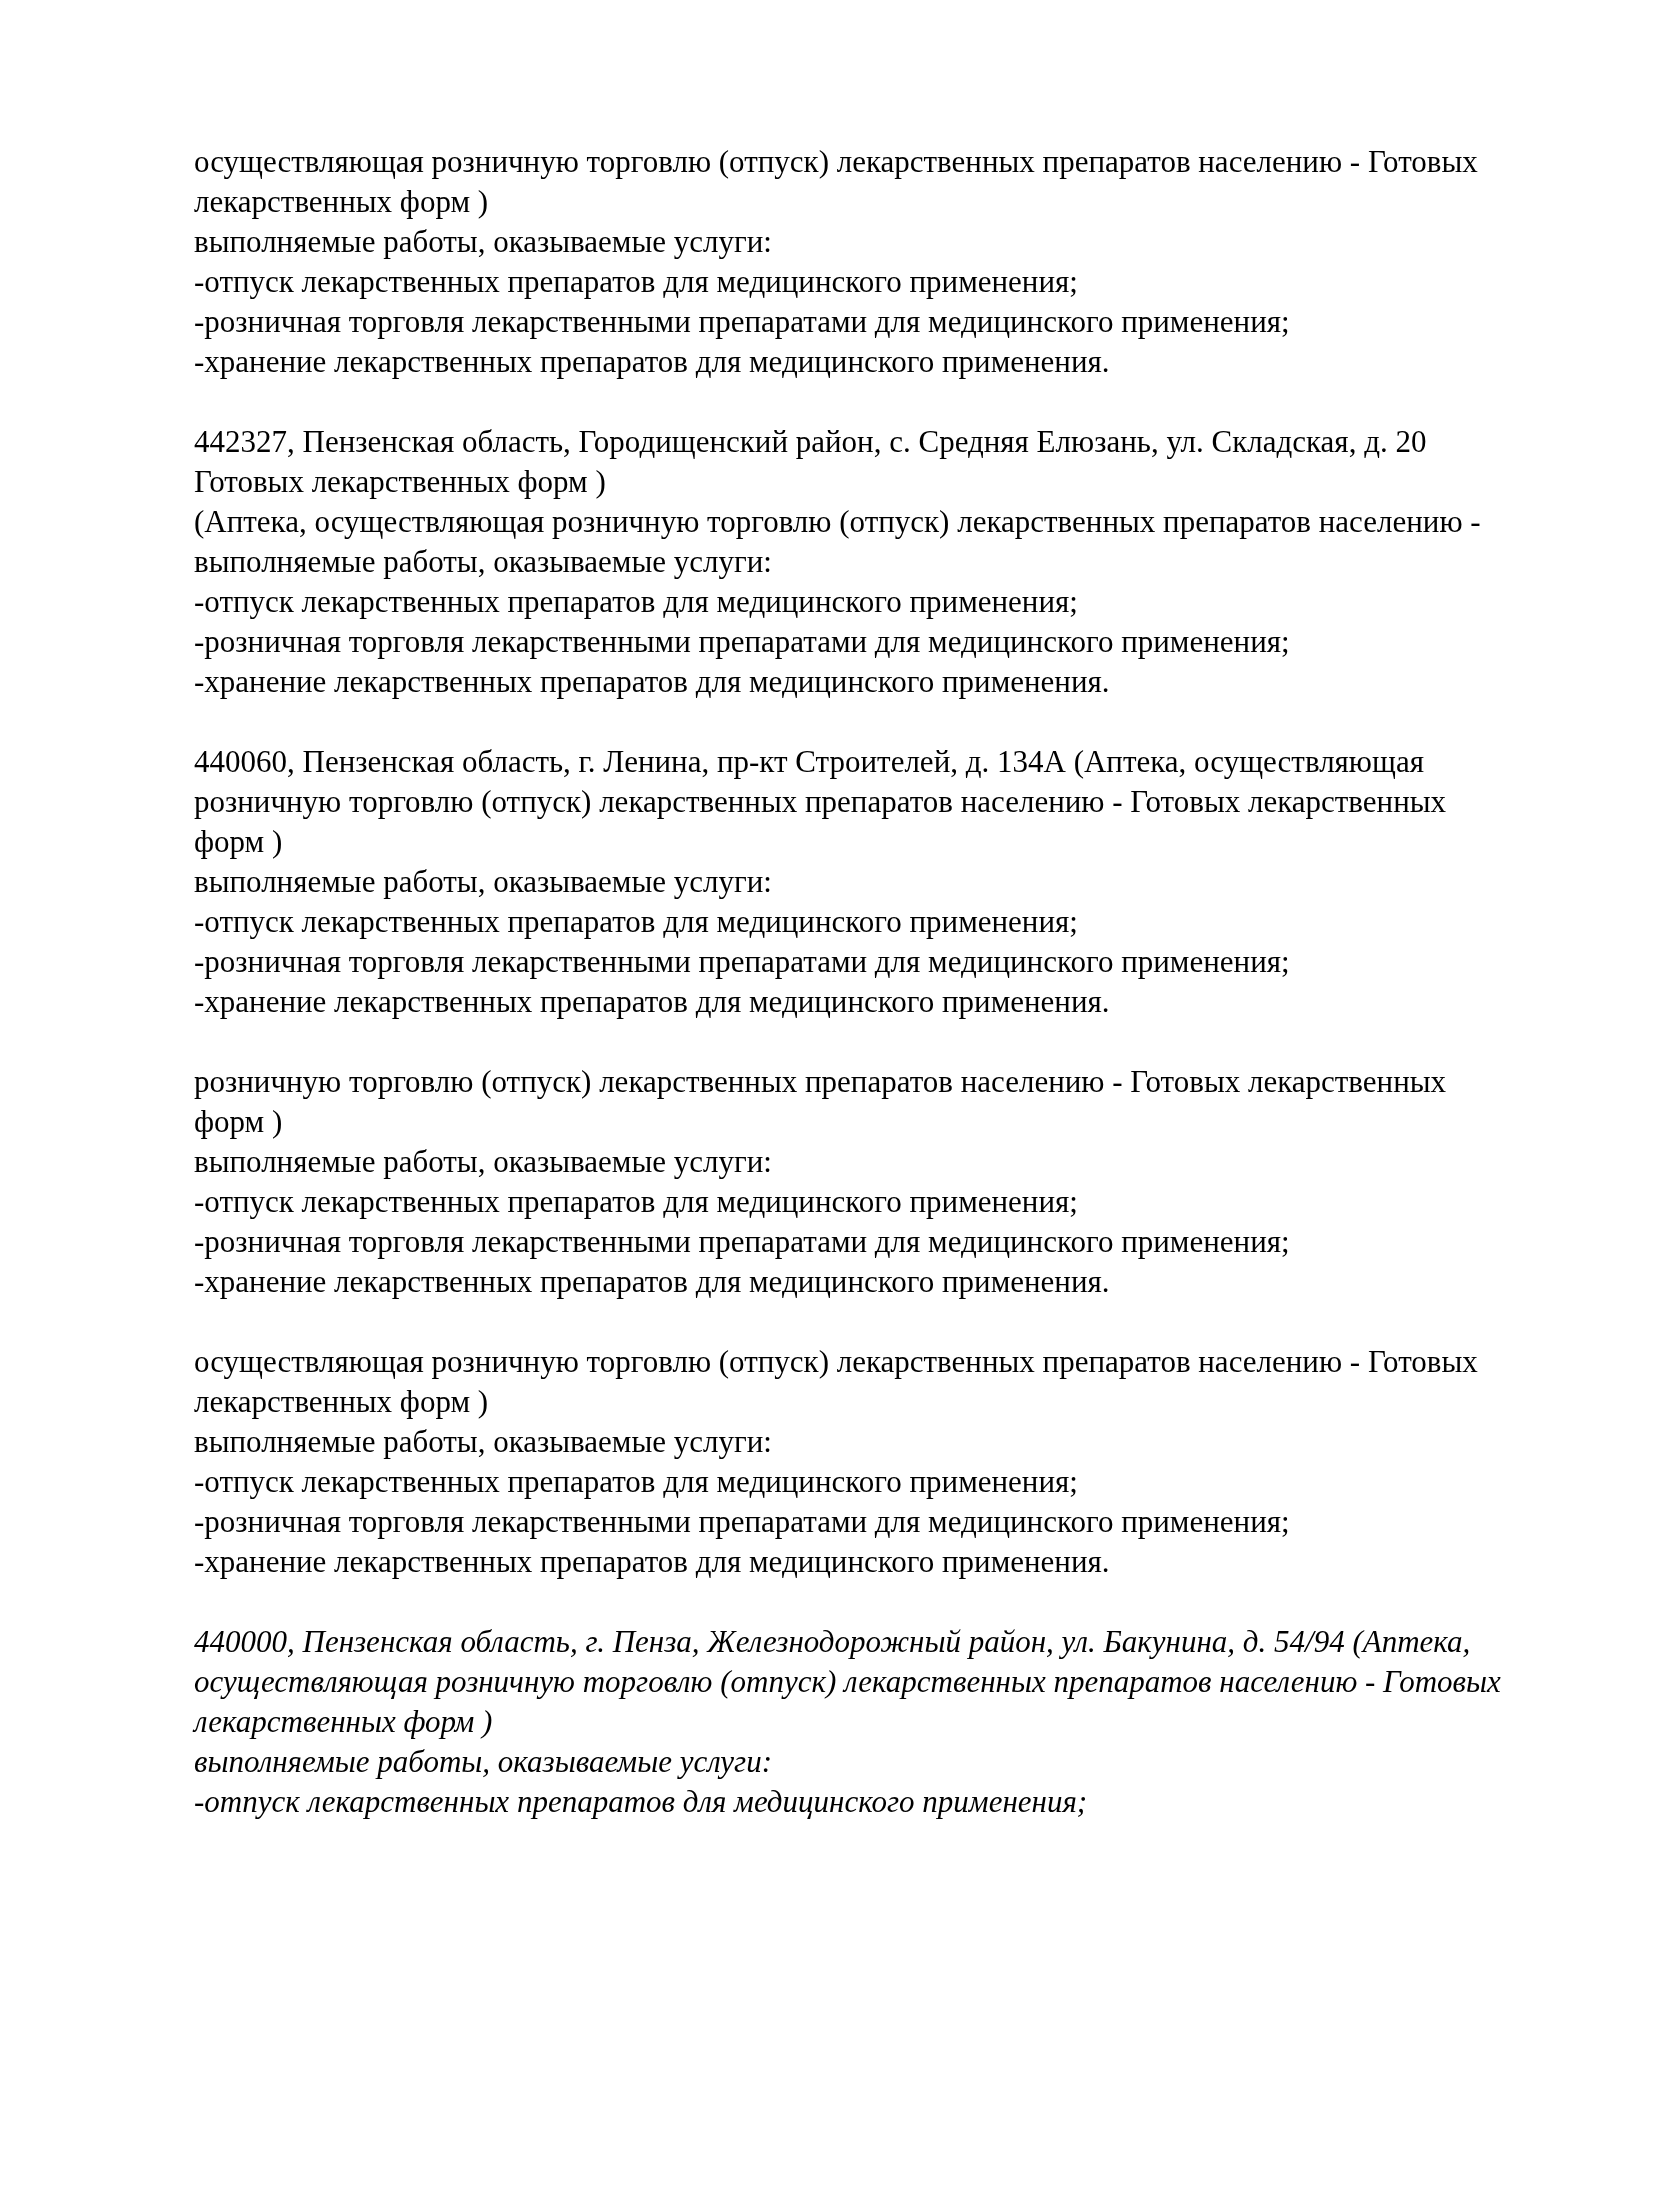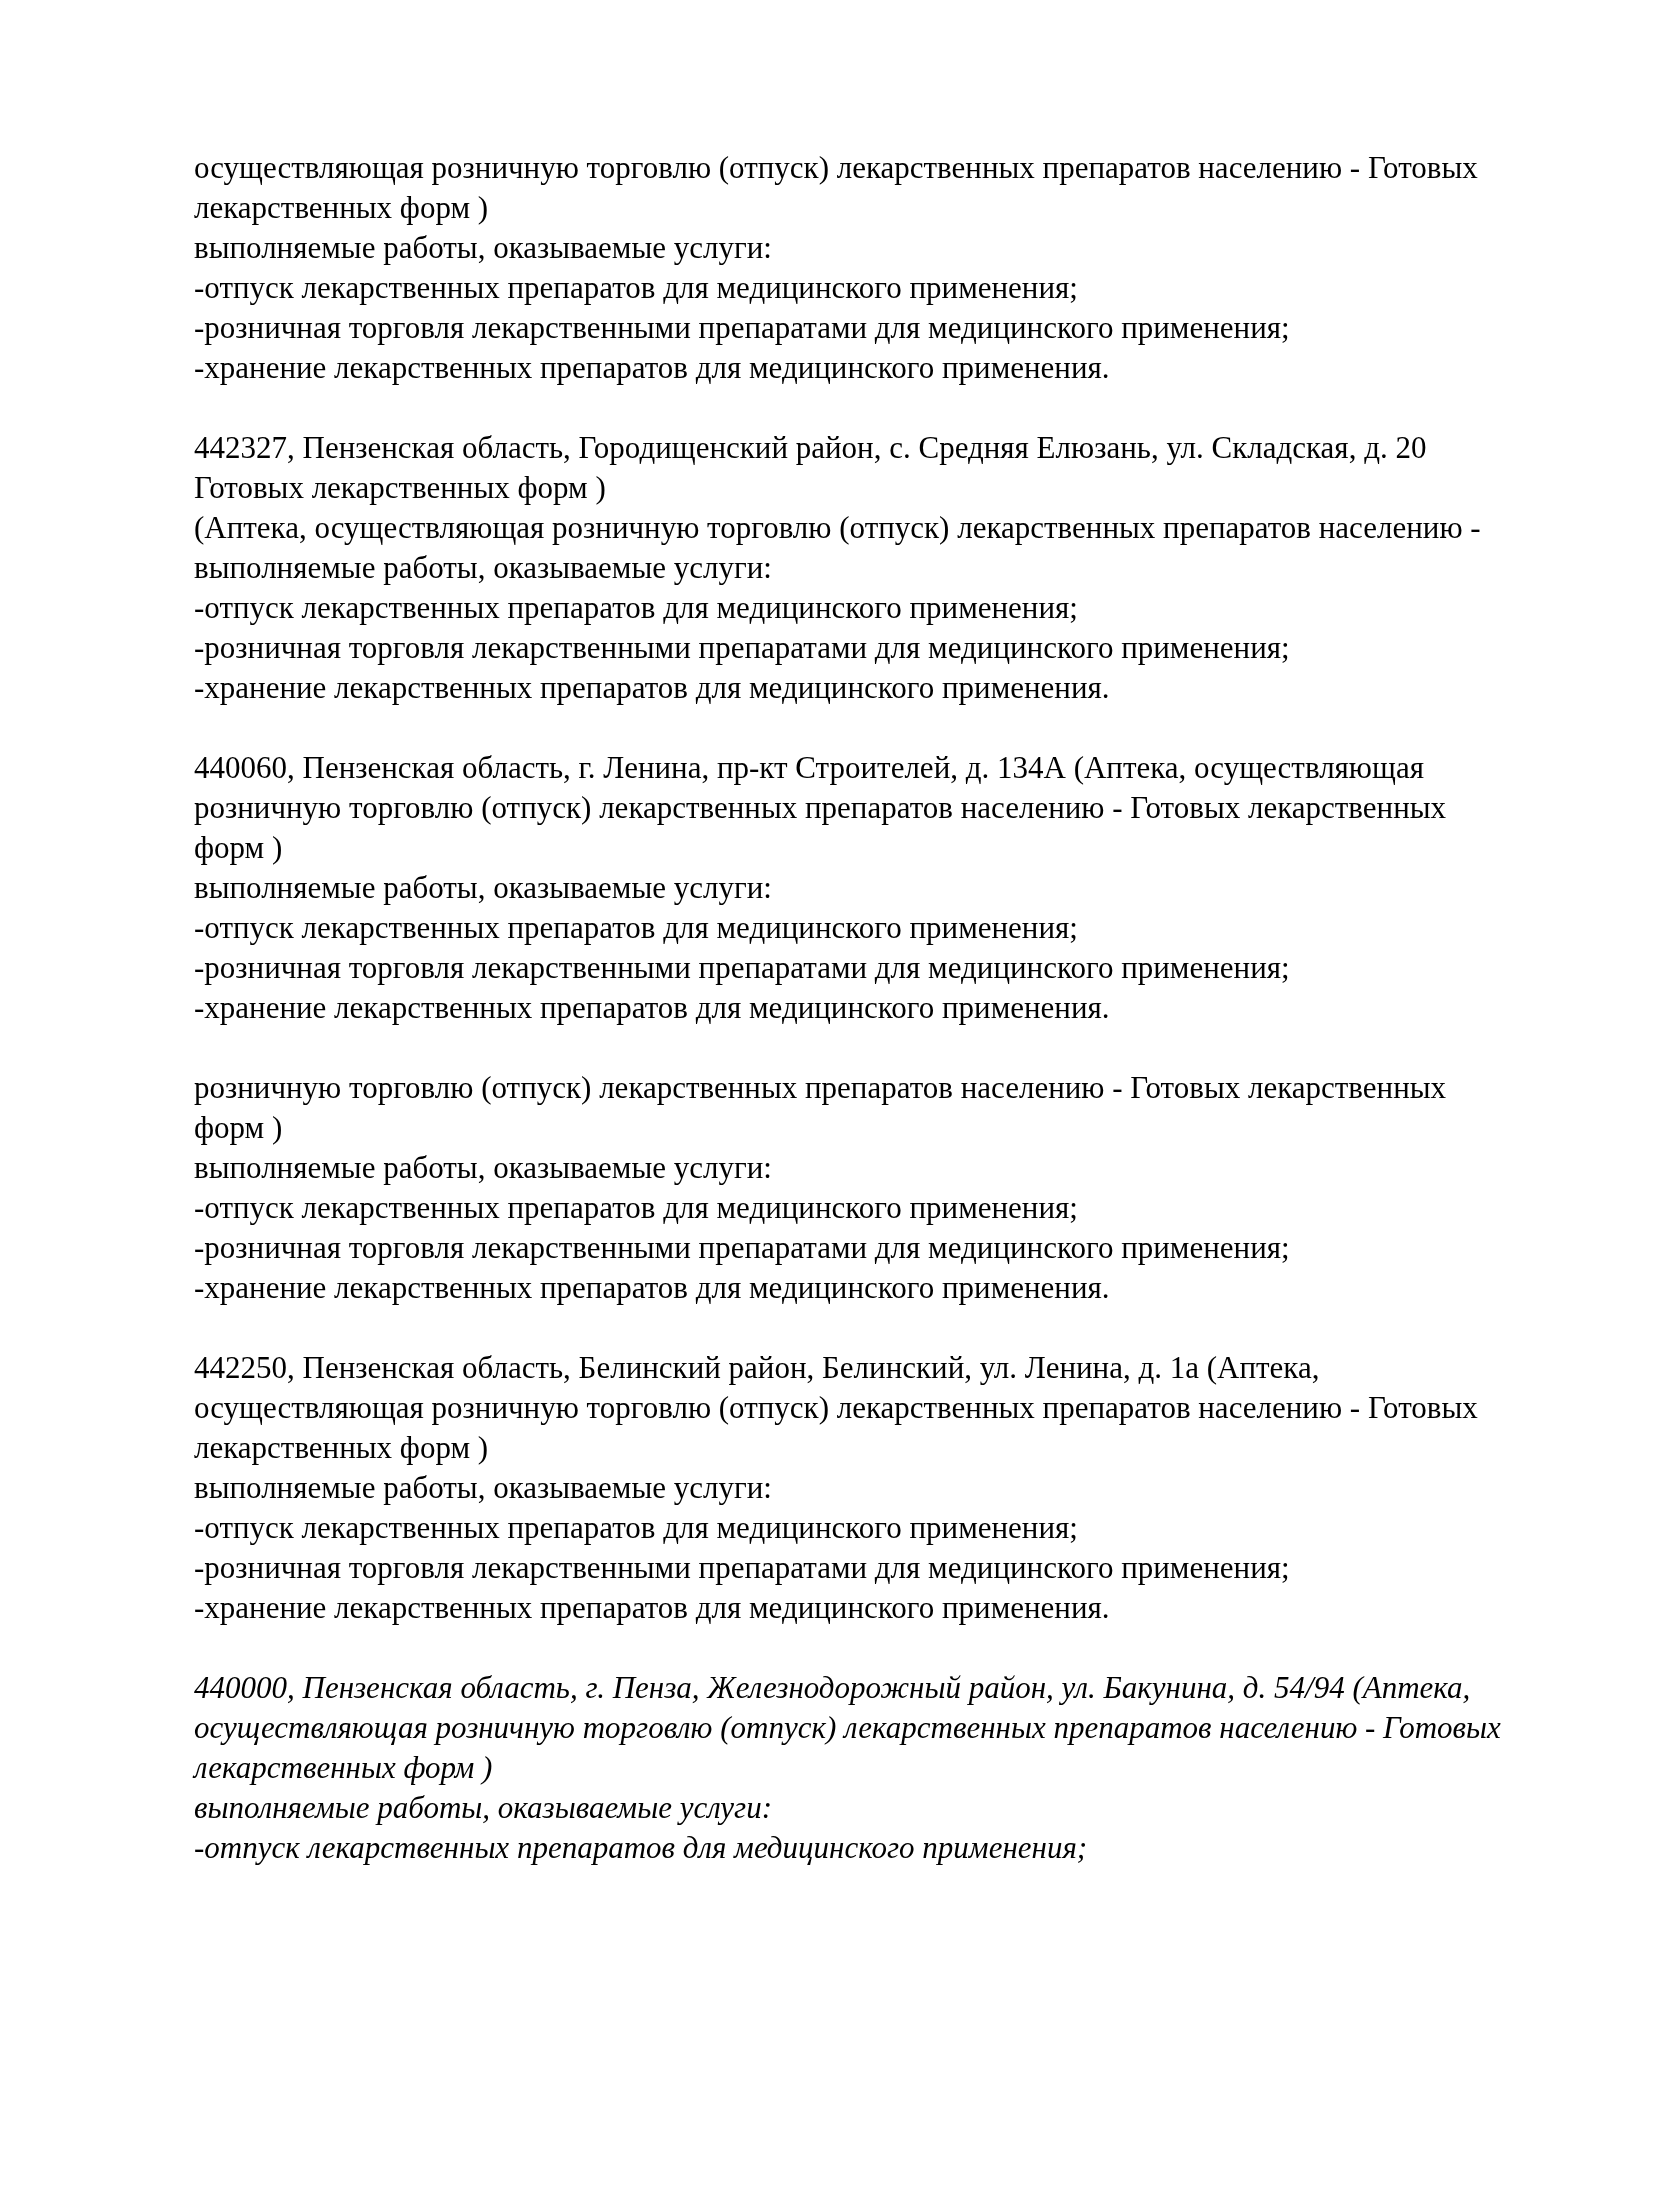--- a/index.html
+++ b/index.html
@@ -10,21 +10,21 @@
     width: 1657px;
     height: 2205px;
     background: #ffffff;
     position: relative;
     font-family: "Liberation Serif", "DejaVu Serif", serif;
     color: #000000;
     overflow: hidden;
   }
   .page {
     position: absolute;
-    top: 148px;
+    top: 142px;
     left: 194px;
     width: 1390px;
   }
   .block {
     margin: 0 0 40px 0;
     padding: 0;
   }
   .block:last-child {
     margin-bottom: 17px;
     font-style: italic;
@@ -69,21 +69,20 @@
       </div>
       <div class="block">
         <div class="line">розничную торговлю (отпуск) лекарственных препаратов населению - Готовых лекарственных</div>
         <div class="line">форм )</div>
         <div class="line">выполняемые работы, оказываемые услуги:</div>
         <div class="line">-отпуск лекарственных препаратов для медицинского применения;</div>
         <div class="line">-розничная торговля лекарственными препаратами для медицинского применения;</div>
         <div class="line">-хранение лекарственных препаратов для медицинского применения.</div>
       </div>
       <div class="block">
-        <div class="line">442250, Пензенская область, Белинский район, Белинский, ул. Ленина, д. 1а (Аптека,</div>
         <div class="line">осуществляющая розничную торговлю (отпуск) лекарственных препаратов населению - Готовых</div>
         <div class="line">лекарственных форм )</div>
         <div class="line">выполняемые работы, оказываемые услуги:</div>
         <div class="line">-отпуск лекарственных препаратов для медицинского применения;</div>
         <div class="line">-розничная торговля лекарственными препаратами для медицинского применения;</div>
         <div class="line">-хранение лекарственных препаратов для медицинского применения.</div>
       </div>
       <div class="block">
         <div class="line">440000, Пензенская область, г. Пенза, Железнодорожный район, ул. Бакунина, д. 54/94 (Аптека,</div>
         <div class="line">осуществляющая розничную торговлю (отпуск) лекарственных препаратов населению - Готовых</div>

